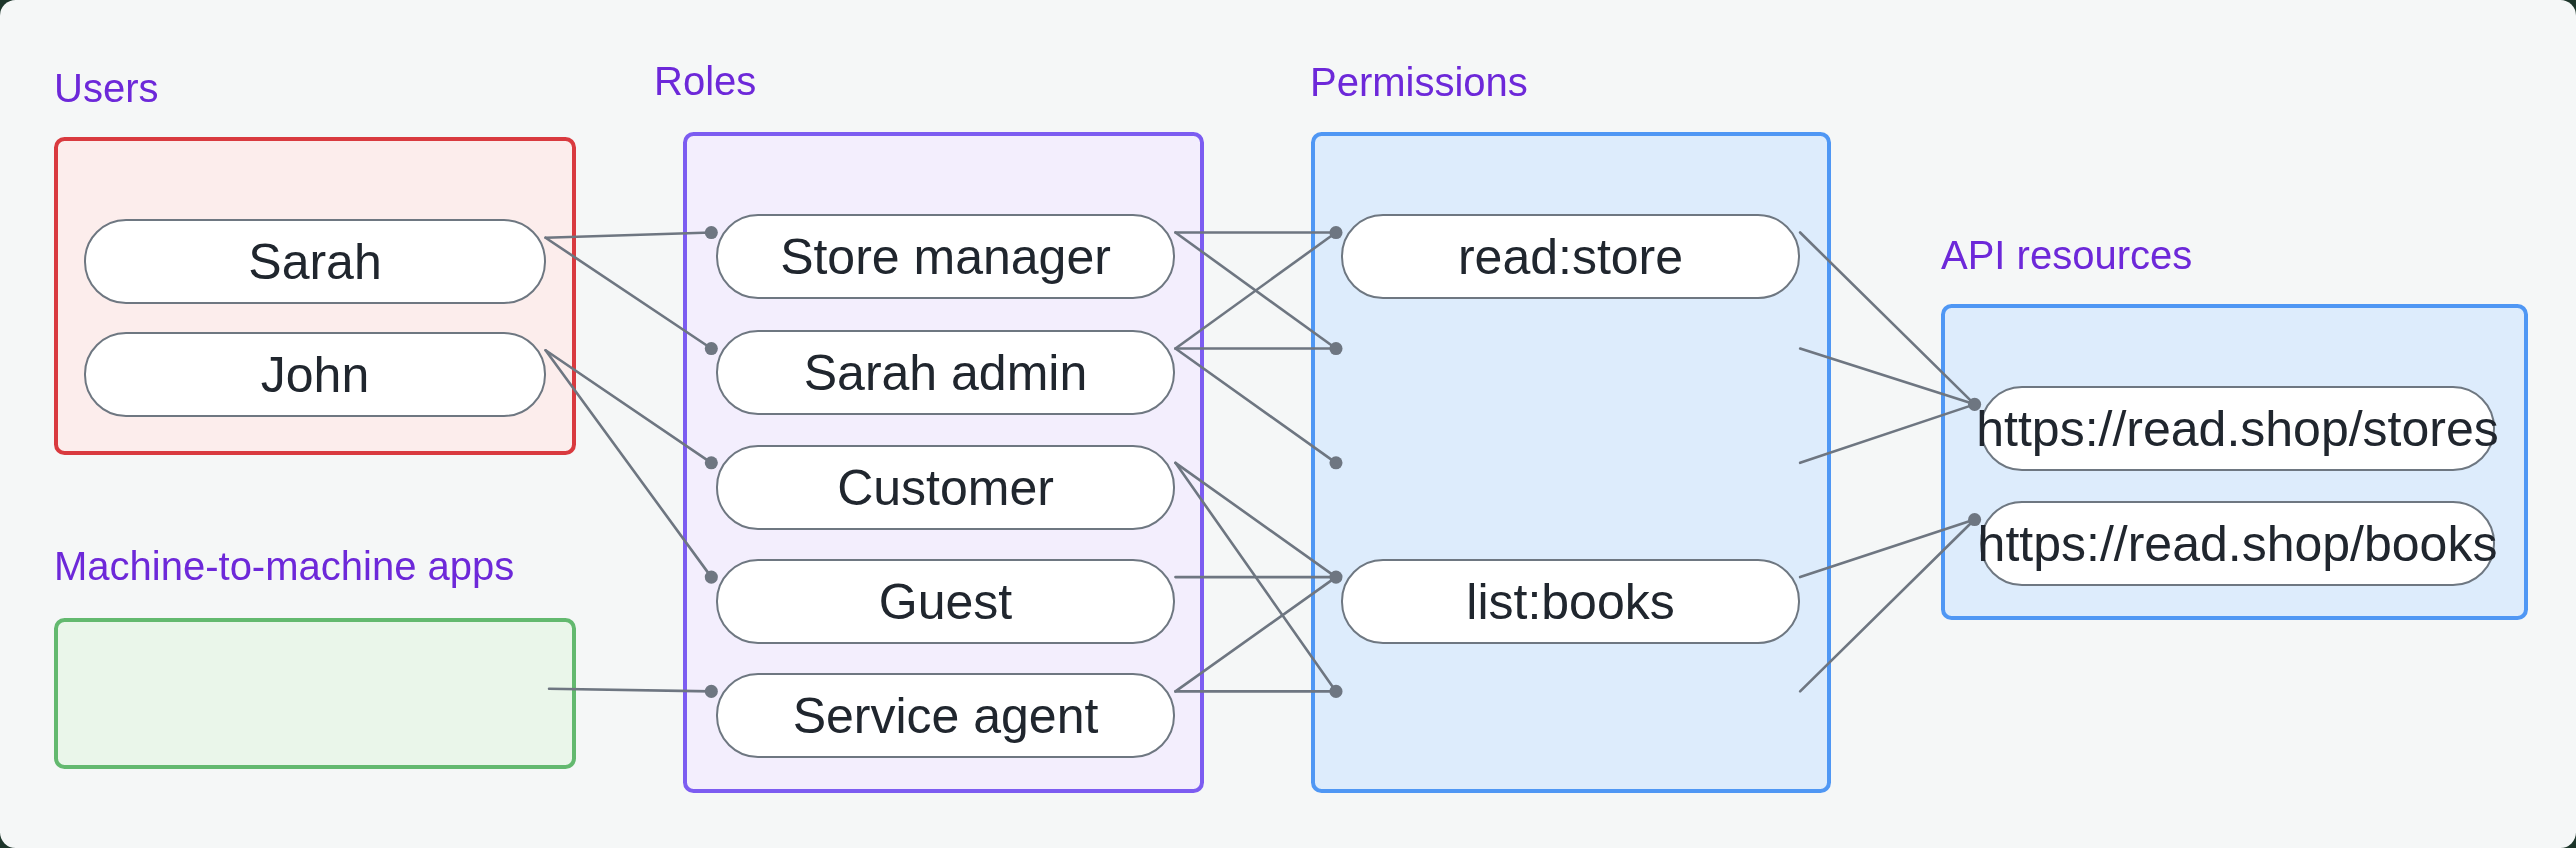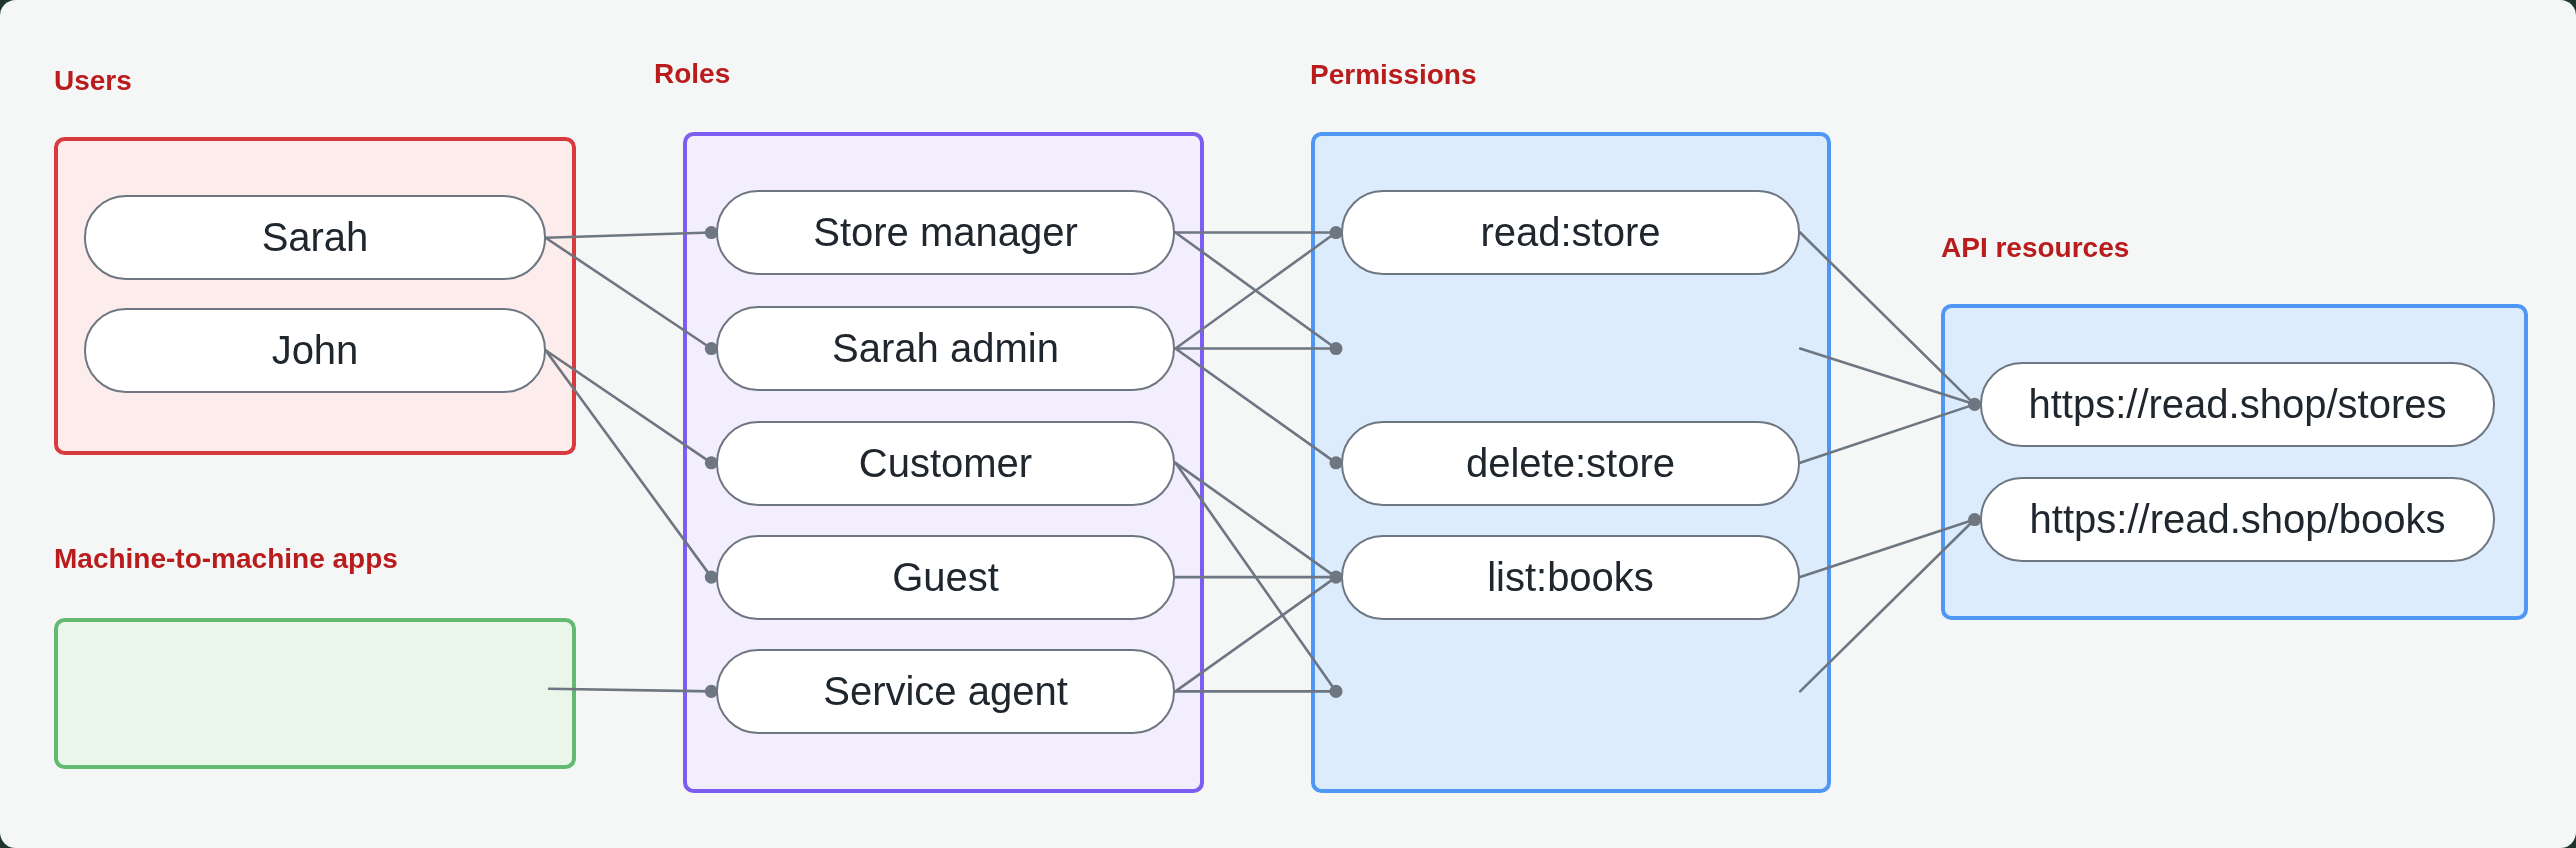--- a/index.html
+++ b/index.html
@@ -8,37 +8,38 @@
     background:#1d352a;
     font-family:"Liberation Sans", sans-serif;
     overflow:hidden;
   }
   .panel{
     position:absolute;left:0;top:0;width:2576px;height:848px;
     background:#f5f7f7;border-radius:15.7px;overflow:hidden;
   }
   .hdr{
     position:absolute;
-    font-size:28px;font-weight:700;color:#b91c1c;
+    font-size:40px;font-weight:400;color:#6d28d9;
     line-height:1.15;white-space:nowrap;
   }
   .gbox{
     position:absolute;box-sizing:border-box;border-radius:10.5px;
   }
   .gbox.users{left:54px;top:137px;width:522px;height:318px;border:4.4px solid #d93a3f;background:#fcedec;}
   .gbox.m2m{left:54px;top:618px;width:522px;height:151px;border:4.4px solid #63b96f;background:#eaf6ea;}
   .gbox.roles{left:683px;top:132px;width:521px;height:661px;border:4.4px solid #7c5cf1;background:#f3eefd;}
   .gbox.perm{left:1311px;top:132px;width:520px;height:661px;border:4.4px solid #4f97f4;background:#ddecfc;}
   .gbox.api{left:1941px;top:304px;width:587px;height:316px;border:4.4px solid #4f97f4;background:#ddecfc;}
   .pill{
     position:absolute;box-sizing:border-box;height:85px;
     background:#ffffff;border:2.6px solid #6e7781;border-radius:42px;
     display:flex;align-items:center;justify-content:center;
-    font-size:40px;font-weight:500;color:#20262e;white-space:nowrap;
+    font-size:50px;font-weight:500;color:#20262e;white-space:nowrap;
     z-index:2;
+    margin-top:24px;
   }
   svg.edges{
     position:absolute;left:0;top:0;z-index:5;pointer-events:none;
   }
   svg.edges line{stroke:#6e7681;stroke-width:3;stroke-linecap:round;}
   svg.edges circle{fill:#6e7681;}
 </style>
 </head>
 <body>
 
@@ -101,20 +102,19 @@
   <div class="pill" style="left:84px;top:308px;width:462px">John</div>
 
 
   <div class="pill" style="left:716px;top:190px;width:459px">Store manager</div>
   <div class="pill" style="left:716px;top:306px;width:459px">Sarah admin</div>
   <div class="pill" style="left:716px;top:421px;width:459px">Customer</div>
   <div class="pill" style="left:716px;top:535px;width:459px">Guest</div>
   <div class="pill" style="left:716px;top:649px;width:459px">Service agent</div>
 
   <div class="pill" style="left:1341px;top:190px;width:459px">read:store</div>
-  <div class="pill" style="left:1341px;top:421px;width:459px">delete:store</div>
   <div class="pill" style="left:1341px;top:535px;width:459px">list:books</div>
 
   <div class="pill" style="left:1980px;top:362px;width:515px">https://read.shop/stores</div>
   <div class="pill" style="left:1980px;top:477px;width:515px">https://read.shop/books</div>
 
 </div>
 
 
 </body></html>

